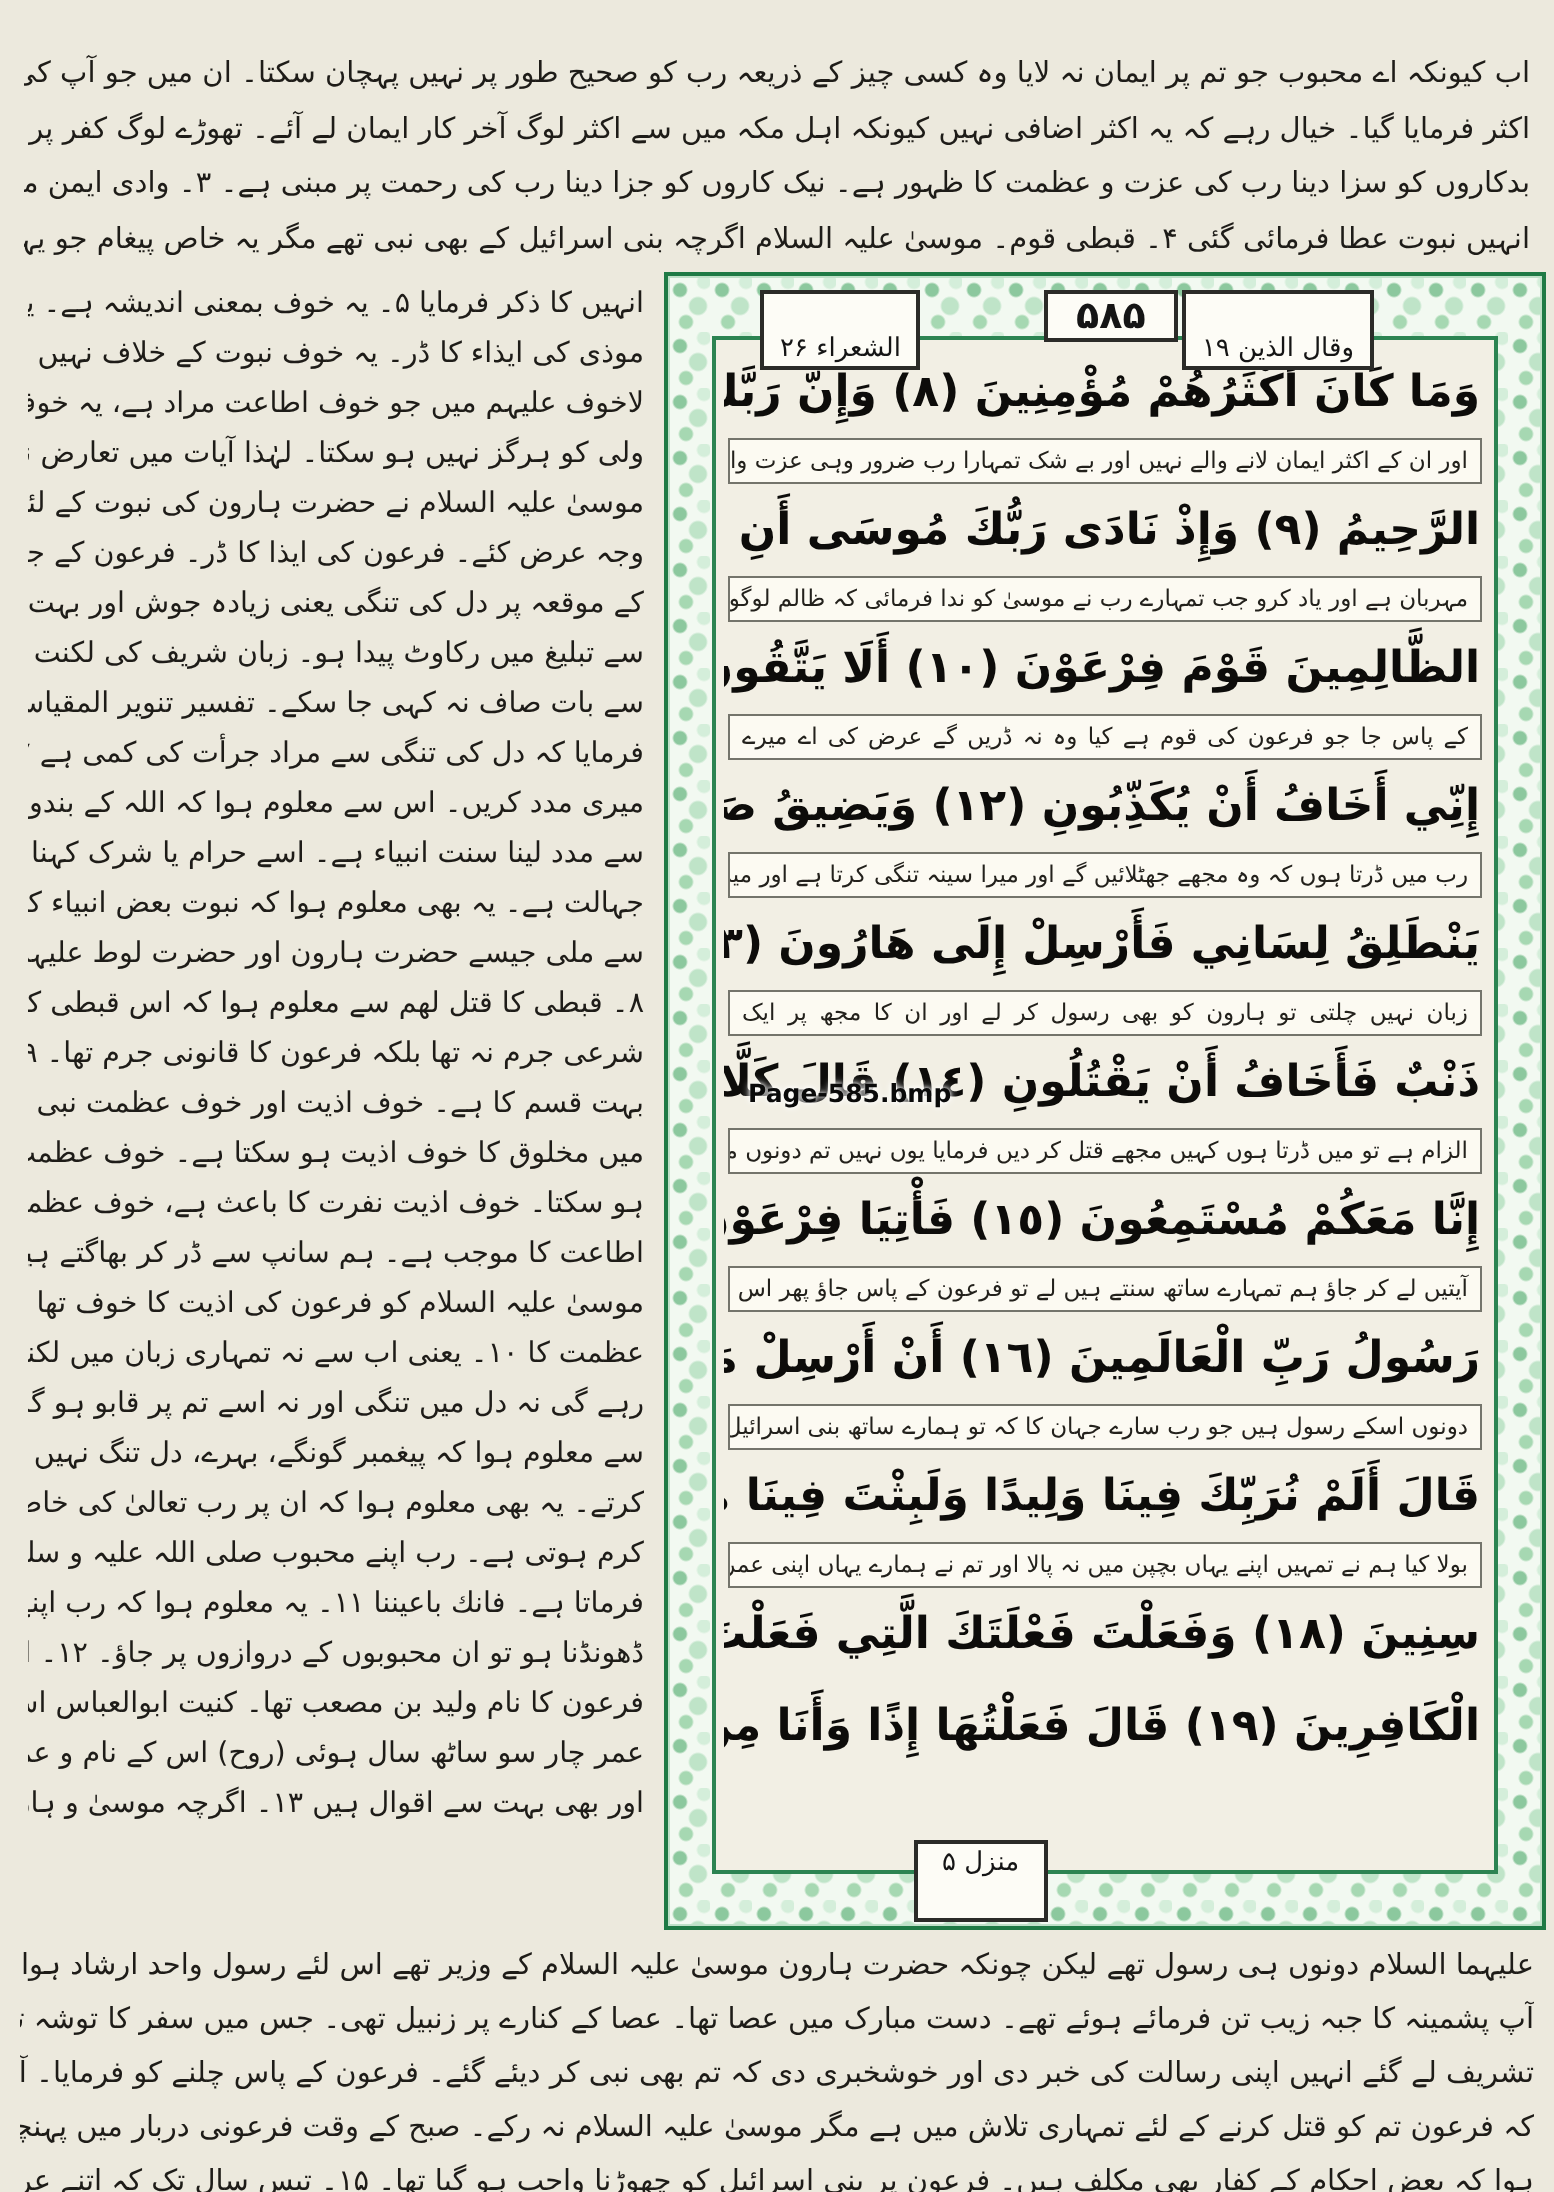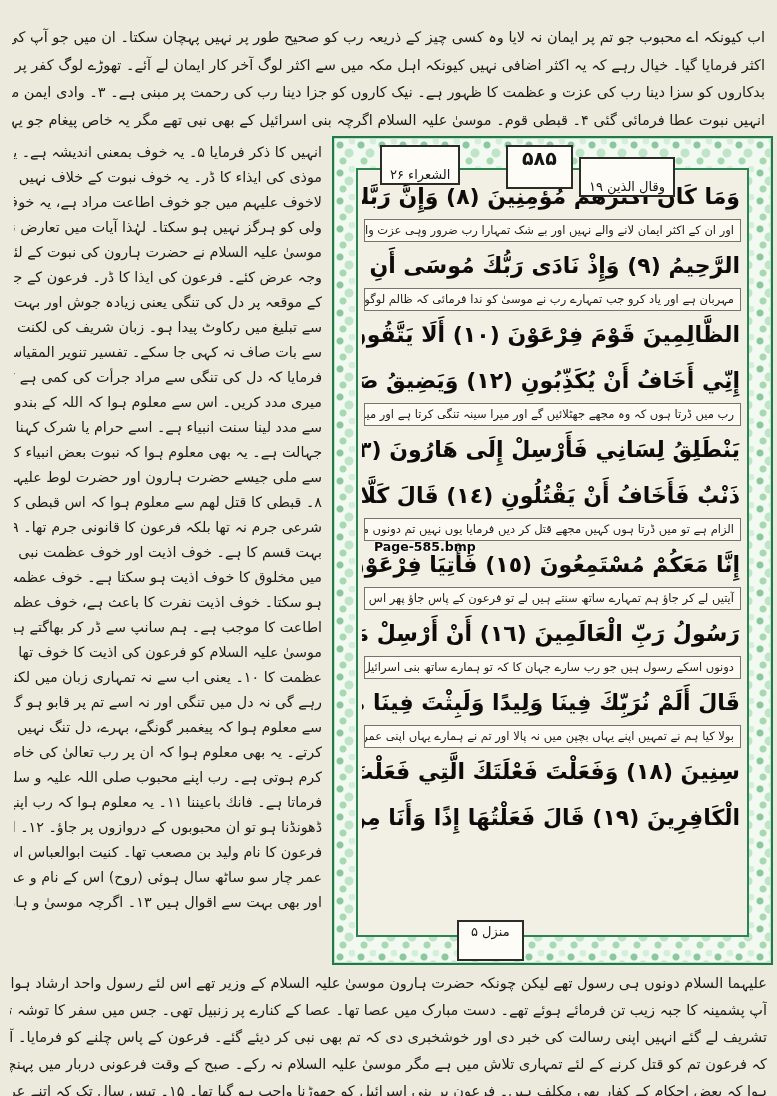--- a/index.html
+++ b/index.html
@@ -35,22 +35,22 @@
     position:relative;width:100%;height:100%;
     border:2px solid #2c8452;background:#f2efe4;
     padding:4px 4px 2px 4px;overflow:hidden;
   }
   .hd{
     position:absolute;top:7px;z-index:3;
     background:#fdfcf6;border:2px solid #2b2b28;
     direction:rtl;white-space:nowrap;
     font-size:13px;line-height:20px;padding:18px 8px;color:#151515;
   }
-  .box-juz{right:96px;height:24px;margin-top:12px;}
-  .box-page{left:172px;height:44px;font-size:19px;font-weight:bold;line-height:22px;padding:0 14px;}
+  .box-juz{right:84px;height:24px;}
+  .box-page{left:188px;height:26px;font-size:19px;font-weight:bold;line-height:22px;padding:0 14px;}
   .box-surah{left:46px;height:24px;}
   .verse-row{margin-bottom:1px;}
   .ar{
     height:45px;line-height:45px;font-size:22px;font-weight:bold;color:#0d0c0a;
     direction:rtl;white-space:nowrap;overflow:hidden;
     text-align:justify;text-align-last:justify;padding:0 3px;
   }
   .ur{
     height:23px;line-height:20px;font-size:11.5px;color:#23211c;
     border:1px solid #74746b;background:#fcfaf2;
@@ -169,29 +169,31 @@
             <div class="ur">اور ان کے اکثر ایمان لانے والے نہیں اور بے شک تمہارا رب ضرور وہی عزت والا</div>
           </div>
 
           <div class="verse-row">
             <div class="ar">الرَّحِيمُ (٩) وَإِذْ نَادَى رَبُّكَ مُوسَى أَنِ ائْتِ الْقَوْمَ</div>
             <div class="ur">مہربان ہے اور یاد کرو جب تمہارے رب نے موسیٰ کو ندا فرمائی کہ ظالم لوگوں</div>
           </div>
 
           <div class="verse-row">
             <div class="ar">الظَّالِمِينَ قَوْمَ فِرْعَوْنَ (١٠) أَلَا يَتَّقُونَ (١١) قَالَ رَبِّ</div>
+            <div class="ur">کے پاس جا جو فرعون کی قوم ہے کیا وہ نہ ڈریں گے عرض کی اے میرے</div>
           </div>
 
           <div class="verse-row">
             <div class="ar">إِنِّي أَخَافُ أَنْ يُكَذِّبُونِ (١٢) وَيَضِيقُ صَدْرِي وَلَا</div>
             <div class="ur">رب میں ڈرتا ہوں کہ وہ مجھے جھٹلائیں گے اور میرا سینہ تنگی کرتا ہے اور میری</div>
           </div>
 
           <div class="verse-row">
             <div class="ar">يَنْطَلِقُ لِسَانِي فَأَرْسِلْ إِلَى هَارُونَ (١٣) وَلَهُمْ عَلَيَّ</div>
+            <div class="ur">زبان نہیں چلتی تو ہارون کو بھی رسول کر لے اور ان کا مجھ پر ایک</div>
           </div>
 
           <div class="verse-row">
             <div class="ar">ذَنْبٌ فَأَخَافُ أَنْ يَقْتُلُونِ (١٤) قَالَ كَلَّا فَاذْهَبَا بِآيَاتِنَا</div>
             <div class="ur">الزام ہے تو میں ڈرتا ہوں کہیں مجھے قتل کر دیں فرمایا یوں نہیں تم دونوں میری</div>
           </div>
 
           <div class="verse-row">
             <div class="ar">إِنَّا مَعَكُمْ مُسْتَمِعُونَ (١٥) فَأْتِيَا فِرْعَوْنَ فَقُولَا إِنَّا</div>
             <div class="ur">آیتیں لے کر جاؤ ہم تمہارے ساتھ سنتے ہیں لے تو فرعون کے پاس جاؤ پھر اس سے کہو ہم</div>

